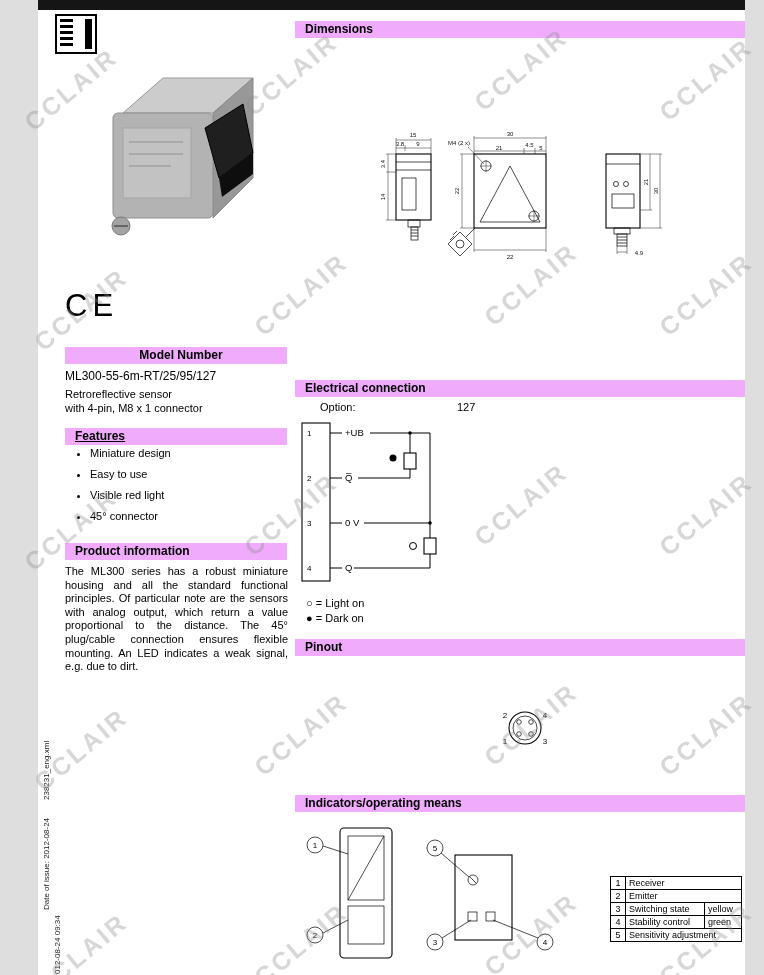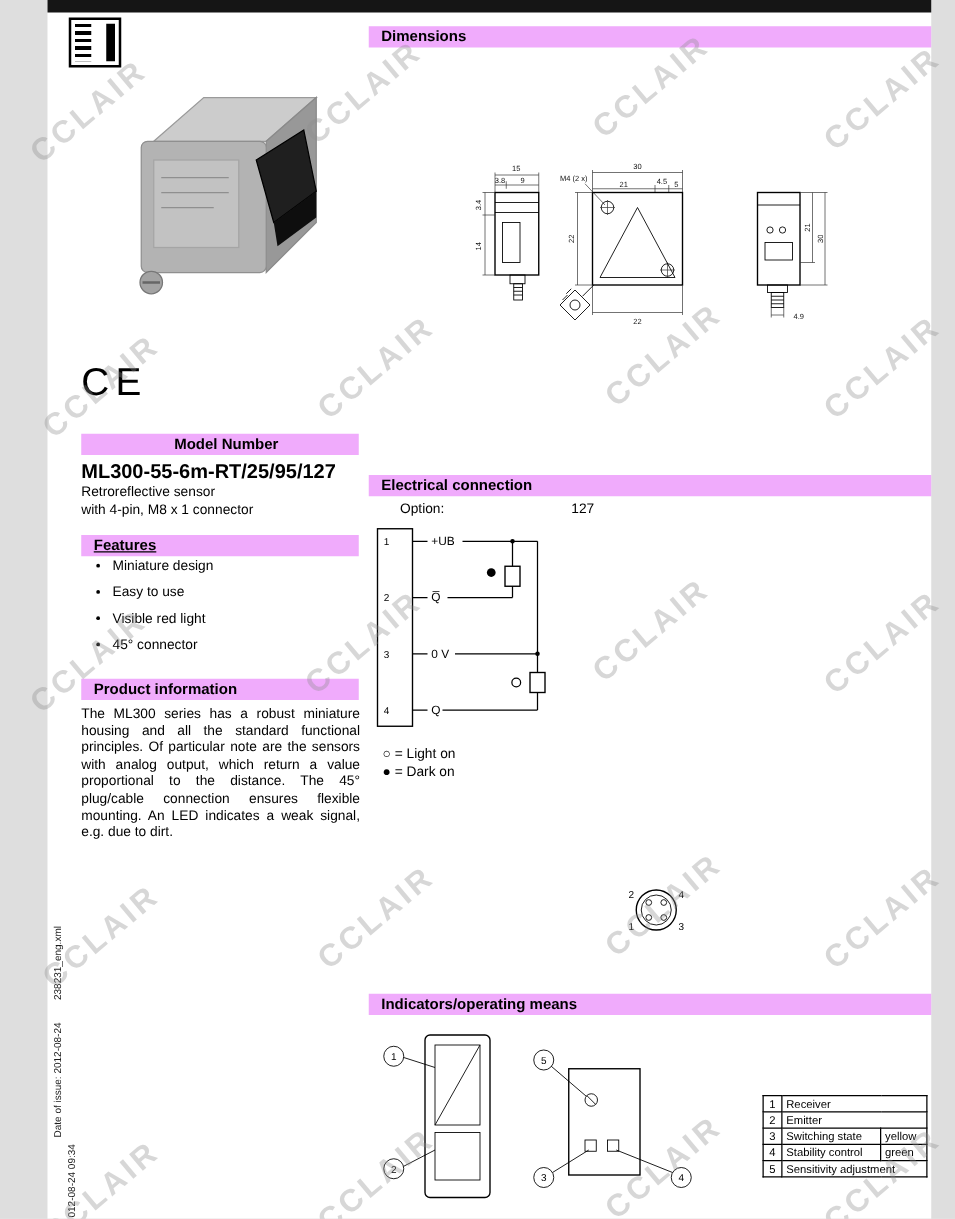--- a/index.html
+++ b/index.html
@@ -52,21 +52,21 @@
       <line x1="36" y1="108" x2="78" y2="108" stroke="#8f8f8f"></line>
       <polygon points="112,70 150,46 160,95 126,120" fill="#1f1f1f" stroke="#000"></polygon>
       <polygon points="126,120 160,95 160,116 129,139" fill="#0e0e0e"></polygon>
       <circle cx="28" cy="168" r="9" fill="#a3a3a3" stroke="#777"></circle>
       <line x1="21" y1="168" x2="35" y2="168" stroke="#666" stroke-width="2"></line>
     </svg>
 
     <div class="abs" style="left:27px;top:288px;font-size:31px;letter-spacing:5px;">CE</div>
 
     <div class="hdr" style="left:27px;top:347px;width:222px;text-align:center;">Model Number</div>
-    <div class="abs" style="left:27px;top:369px;font-size:16px;font-weight:bold;">ML300-55-6m-RT/25/95/127</div>
+    <div class="abs" style="left:27px;top:369px;font-size:12px;font-weight:normal;">ML300-55-6m-RT/25/95/127</div>
     <div class="bodytext" style="left:27px;top:388px;">Retroreflective sensor</div>
     <div class="bodytext" style="left:27px;top:402px;">with 4-pin, M8 x 1 connector</div>
 
     <div class="hdr" style="left:27px;top:428px;width:222px;text-decoration:underline;">Features</div>
     <ul class="features">
       <li>Miniature design</li>
       <li>Easy to use</li>
       <li>Visible red light</li>
       <li>45° connector</li>
     </ul>
@@ -201,20 +201,21 @@
       <div>
         <span>○</span>
         <span>= Light on</span>
       </div>
       <div>
         <span>●</span>
         <span>= Dark on</span>
       </div>
     </div>
 
+    <div class="hdr" style="left:257px;top:639px;width:450px;">Pinout</div>
 
     <svg class="abs" style="left:440px;top:697px;" width="95" height="62" viewBox="0 0 95 62">
       <circle class="ol" cx="47" cy="31" r="16"></circle>
       <circle class="thin" cx="47" cy="31" r="12"></circle>
       <circle class="thin" cx="41" cy="25" r="2.3"></circle>
         <circle class="thin" cx="53" cy="25" r="2.3"></circle>
       <circle class="thin" cx="41" cy="37" r="2.3"></circle>
         <circle class="thin" cx="53" cy="37" r="2.3"></circle>
       <text class="pinnum" x="27" y="21" text-anchor="middle">2</text>
       <text class="pinnum" x="67" y="21" text-anchor="middle">4</text>

